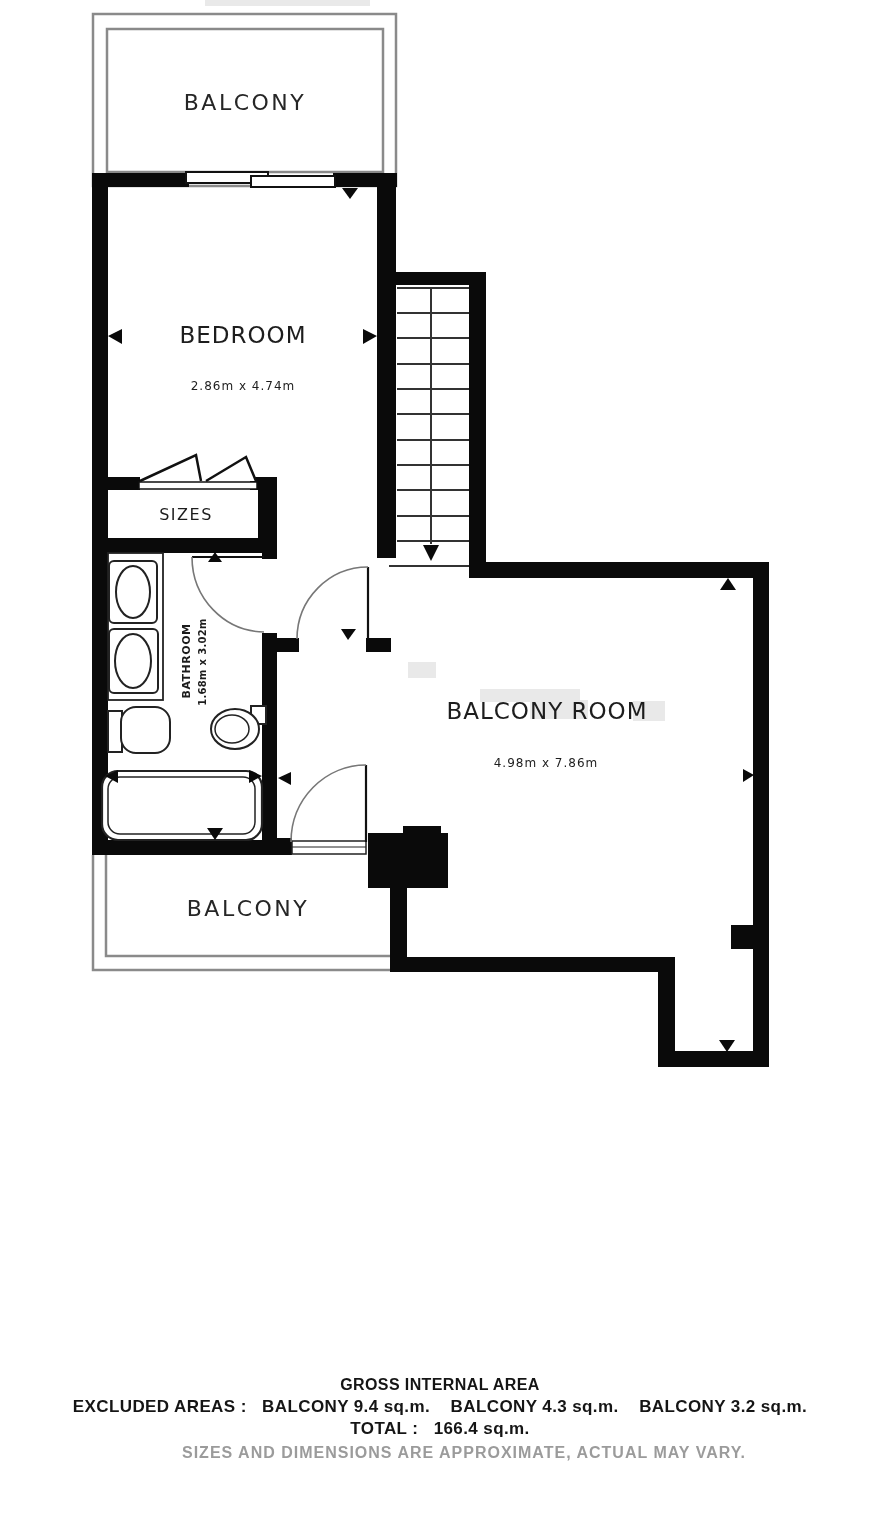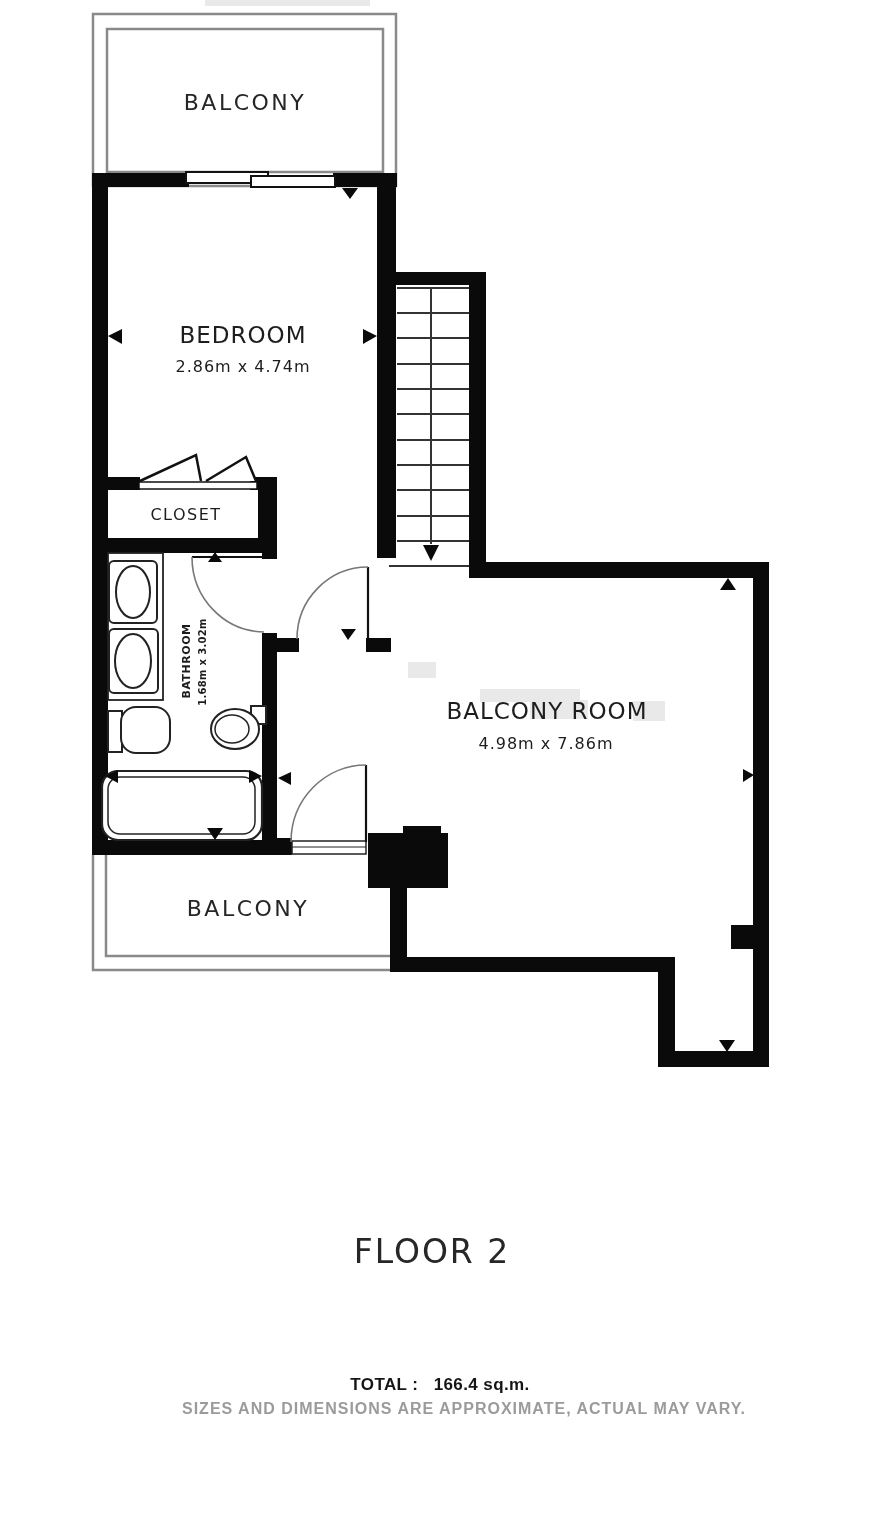--- a/index.html
+++ b/index.html
@@ -2,21 +2,21 @@
 <html style="--text: #1d1d1d; --muted: #9b9b9b;"><head>
 <meta charset="utf-8">
 <style>
   html,body{margin:0;padding:0;background:#ffffff;}
   #page{position:relative;width:880px;height:1515px;background:#fff;overflow:hidden;
         font-family:"DejaVu Sans",sans-serif;color:var(--text,#1d1d1d);}
   #plan-svg{position:absolute;left:0;top:0;}
   .lbl{position:absolute;transform:translate(-50%,-50%);white-space:nowrap;
        color:var(--text,#1d1d1d);}
   .room-lbl{font-size:23px;letter-spacing:1px;text-align:center;}
-  .room-dims{font-size:16px;letter-spacing:1px;}
+  .room-dims{font-size:12px;letter-spacing:1px;margin-top:20px;}
   .balcony-lbl{font-size:22px;letter-spacing:2.5px;color:#262626;}
   .closet-lbl{font-size:16px;letter-spacing:1.5px;}
   .bath-lbl{font-size:11px;font-weight:bold;letter-spacing:.5px;
             transform:translate(-50%,-50%) rotate(-90deg);}
   .bath-dims{font-size:10px;font-weight:bold;letter-spacing:.3px;
             transform:translate(-50%,-50%) rotate(-90deg);}
   .floor-title{font-size:33px;letter-spacing:2px;color:#272727;}
   #footer{position:absolute;left:0;top:1374px;width:880px;text-align:center;
           font-family:"Liberation Sans",sans-serif;font-weight:bold;color:#151515;}
   .footer-line{white-space:pre;font-size:17px;line-height:22px;letter-spacing:.4px;}
@@ -145,30 +145,31 @@
     <polygon points="291,772 291,785 278,778"></polygon>
     <polygon points="207,828 223,828 215,840"></polygon>
   </g>
 </svg>
 
   <div class="lbl balcony-lbl" style="left:245px;top:102px;">BALCONY</div>
 
   <div class="lbl room-lbl" style="left:243px;top:335px;">BEDROOM</div>
   <div class="lbl room-dims" style="left:243px;top:366px;">2.86m x 4.74m</div>
 
-  <div class="lbl closet-lbl" style="left:186px;top:514px;">CLOSET</div>
+  <div class="lbl closet-lbl" style="left:186px;top:514px;">SIZES</div>
 
   <div class="lbl bath-lbl" style="left:186px;top:661px;">BATHROOM</div>
   <div class="lbl bath-dims" style="left:202px;top:662px;">1.68m x 3.02m</div>
 
   <div class="lbl room-lbl" style="left:547px;top:711px;">BALCONY ROOM</div>
   <div class="lbl room-dims" style="left:546px;top:743px;">4.98m x 7.86m</div>
 
   <div class="lbl balcony-lbl" style="left:248px;top:908px;">BALCONY</div>
 
-  <div class="lbl floor-title" style="left:432px;top:1251px;">FLOOR 2</div>
 
   <div id="footer">
+    <div class="footer-line small">GROSS INTERNAL AREA</div>
+    <div class="footer-line">EXCLUDED AREAS :   BALCONY 9.4 sq.m.    BALCONY 4.3 sq.m.    BALCONY 3.2 sq.m.</div>
     <div class="footer-line">TOTAL :   166.4 sq.m.</div>
     <div class="footer-line muted">SIZES AND DIMENSIONS ARE APPROXIMATE, ACTUAL MAY VARY.</div>
   </div>
 
 </div>
 
 </body></html>

